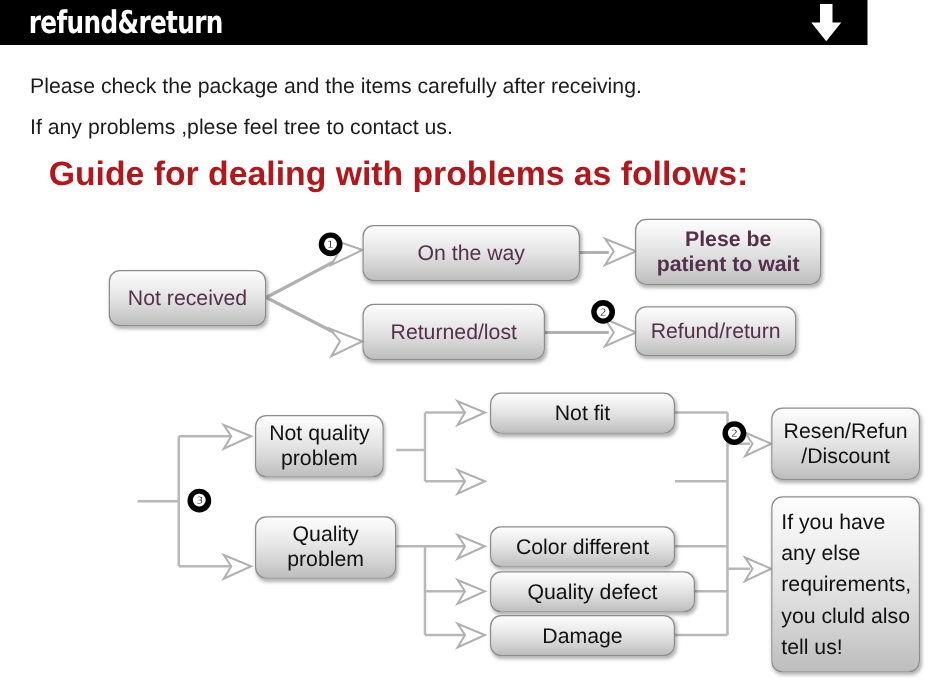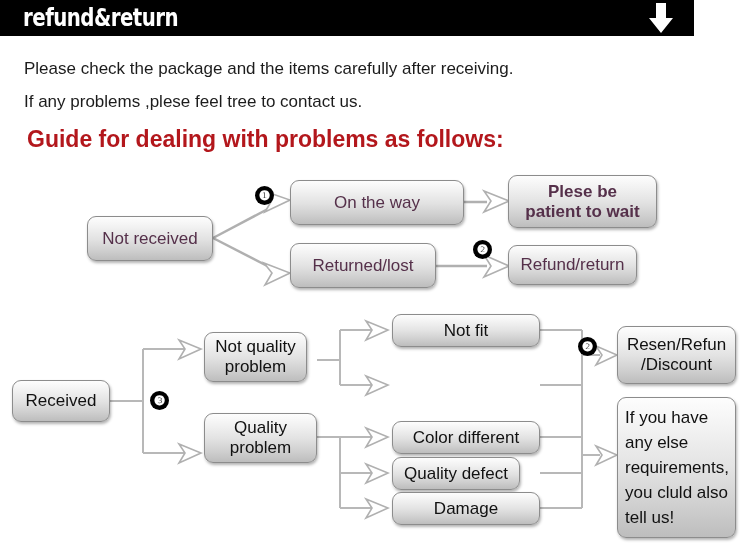--- a/index.html
+++ b/index.html
@@ -50,23 +50,23 @@
     left: 24px;
     color: #1c1c1c;
     font-size: 17px;
     line-height: 20px;
     white-space: nowrap;
   }
   #intro-line-1 { top: 59px; }
   #intro-line-2 { top: 92px; }
   #guide-heading {
     position: absolute;
-    left: 27px; top: 126px;
+    left: 39px; top: 126px;
     color: #b3171c;
-    font-size: 23px;
+    font-size: 27px;
     font-weight: bold;
     line-height: 27px;
     white-space: nowrap;
   }
 
   
   .fbox {
     position: absolute;
     box-sizing: border-box;
     border: 1px solid #8c8c8c;
@@ -211,23 +211,20 @@
 patient to wait</span>
   </div>
 
   <div class="fbox purple" style="left:508px; top:245px; width:129px; height:40px;">
     <span class="fbox-label">Refund/return</span>
   </div>
 
   <div class="badge" style="left:255px; top:186px;">❶</div>
   <div class="badge" style="left:473px; top:240px;">❷</div>
 
-  <div class="fbox" style="left:12px; top:380px; width:98px; height:42px;">
-    <span class="fbox-label">Received</span>
-  </div>
 
   <div class="badge" style="left:150px; top:391px;">❸</div>
 
   <div class="fbox" style="left:204px; top:332px; width:103px; height:50px;">
     <span class="fbox-label">Not quality
 problem</span>
   </div>
 
   <div class="fbox" style="left:204px; top:413px; width:113px; height:50px;">
     <span class="fbox-label">Quality
@@ -236,21 +233,21 @@
 
   <div class="fbox" style="left:392px; top:314px; width:148px; height:33px;">
     <span class="fbox-label">Not fit</span>
   </div>
 
 
   <div class="fbox" style="left:392px; top:421px; width:148px; height:33px;">
     <span class="fbox-label">Color different</span>
   </div>
 
-  <div class="fbox" style="left:392px; top:457px; width:128px; height:33px;">
+  <div class="fbox" style="left:392px; top:457px; width:164px; height:33px;">
     <span class="fbox-label">Quality defect</span>
   </div>
 
   <div class="fbox" style="left:392px; top:492px; width:148px; height:33px;">
     <span class="fbox-label">Damage</span>
   </div>
 
   <div class="badge" style="left:578px; top:337px;">❷</div>
 
   <div class="fbox" style="left:617px; top:326px; width:119px; height:58px;">

